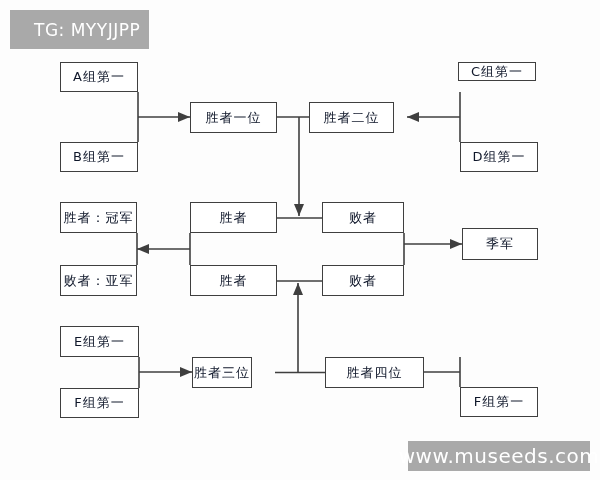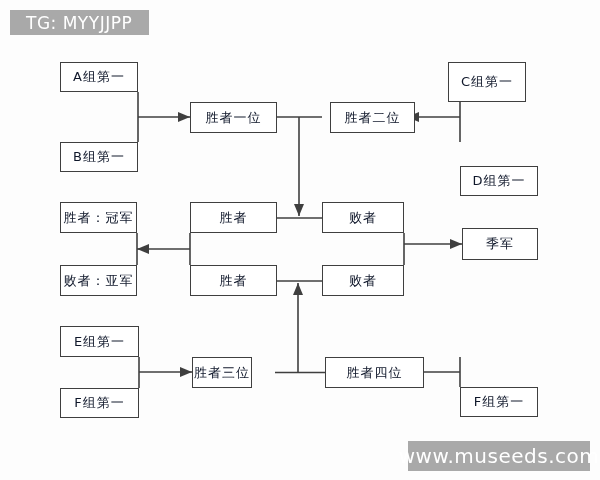--- a/index.html
+++ b/index.html
@@ -15,23 +15,23 @@
   }
   .bar{
     position:absolute;
     background:#a9a9a9;
     color:#ffffff;
     display:flex;
     align-items:center;
   }
   .bar.header{
     left:10px;top:10px;
-    width:139px;height:25px;
+    width:139px;height:39px;
     font-size:17px;
-    padding-left:16px;
+    padding-left:24px;
     letter-spacing:0.5px;
     box-sizing:border-box;
   }
   .bar.watermark{
     left:408px;top:441px;
     width:182px;height:30px;
     font-size:20px;
     justify-content:center;
     letter-spacing:0.5px;
   }
@@ -95,23 +95,23 @@
       <line x1="404" y1="244" x2="462" y2="244" marker-end="url(#arw)"></line>
       <line x1="139" y1="372" x2="192" y2="372" marker-end="url(#arw)"></line>
       <line x1="460" y1="372" x2="410" y2="372" marker-end="url(#arw)"></line>
       <line x1="298" y1="372.5" x2="298" y2="283" marker-end="url(#arw)"></line>
     </g>
   </svg>
 
   <div class="node" style="left:60px;top:62px;width:78px;height:30px;">A组第一</div>
   <div class="node" style="left:60px;top:142px;width:78px;height:30px;">B组第一</div>
   <div class="node" style="left:190px;top:102px;width:87px;height:31px;">胜者一位</div>
-  <div class="node" style="left:330px;top:102px;width:85px;height:31px;">胜者二位</div>
-  <div class="node" style="left:448px;top:62px;width:78px;height:40px;">C组第一</div>
-  <div class="node" style="left:460px;top:142px;width:78px;height:30px;margin-top:24px;">D组第一</div>
+  <div class="node" style="left:309px;top:102px;width:85px;height:31px;">胜者二位</div>
+  <div class="node" style="left:458px;top:62px;width:78px;height:19px;">C组第一</div>
+  <div class="node" style="left:460px;top:142px;width:78px;height:30px;">D组第一</div>
 
   <div class="node" style="left:60px;top:202px;width:77px;height:31px;">胜者：冠军</div>
   <div class="node" style="left:60px;top:265px;width:77px;height:31px;">败者：亚军</div>
   <div class="node" style="left:190px;top:202px;width:87px;height:31px;">胜者</div>
   <div class="node" style="left:190px;top:265px;width:87px;height:31px;">胜者</div>
   <div class="node" style="left:322px;top:202px;width:82px;height:31px;">败者</div>
   <div class="node" style="left:322px;top:265px;width:82px;height:31px;">败者</div>
   <div class="node" style="left:60px;top:326px;width:79px;height:31px;">E组第一</div>
 
   <div class="node" style="left:462px;top:228px;width:76px;height:32px;">季军</div>

